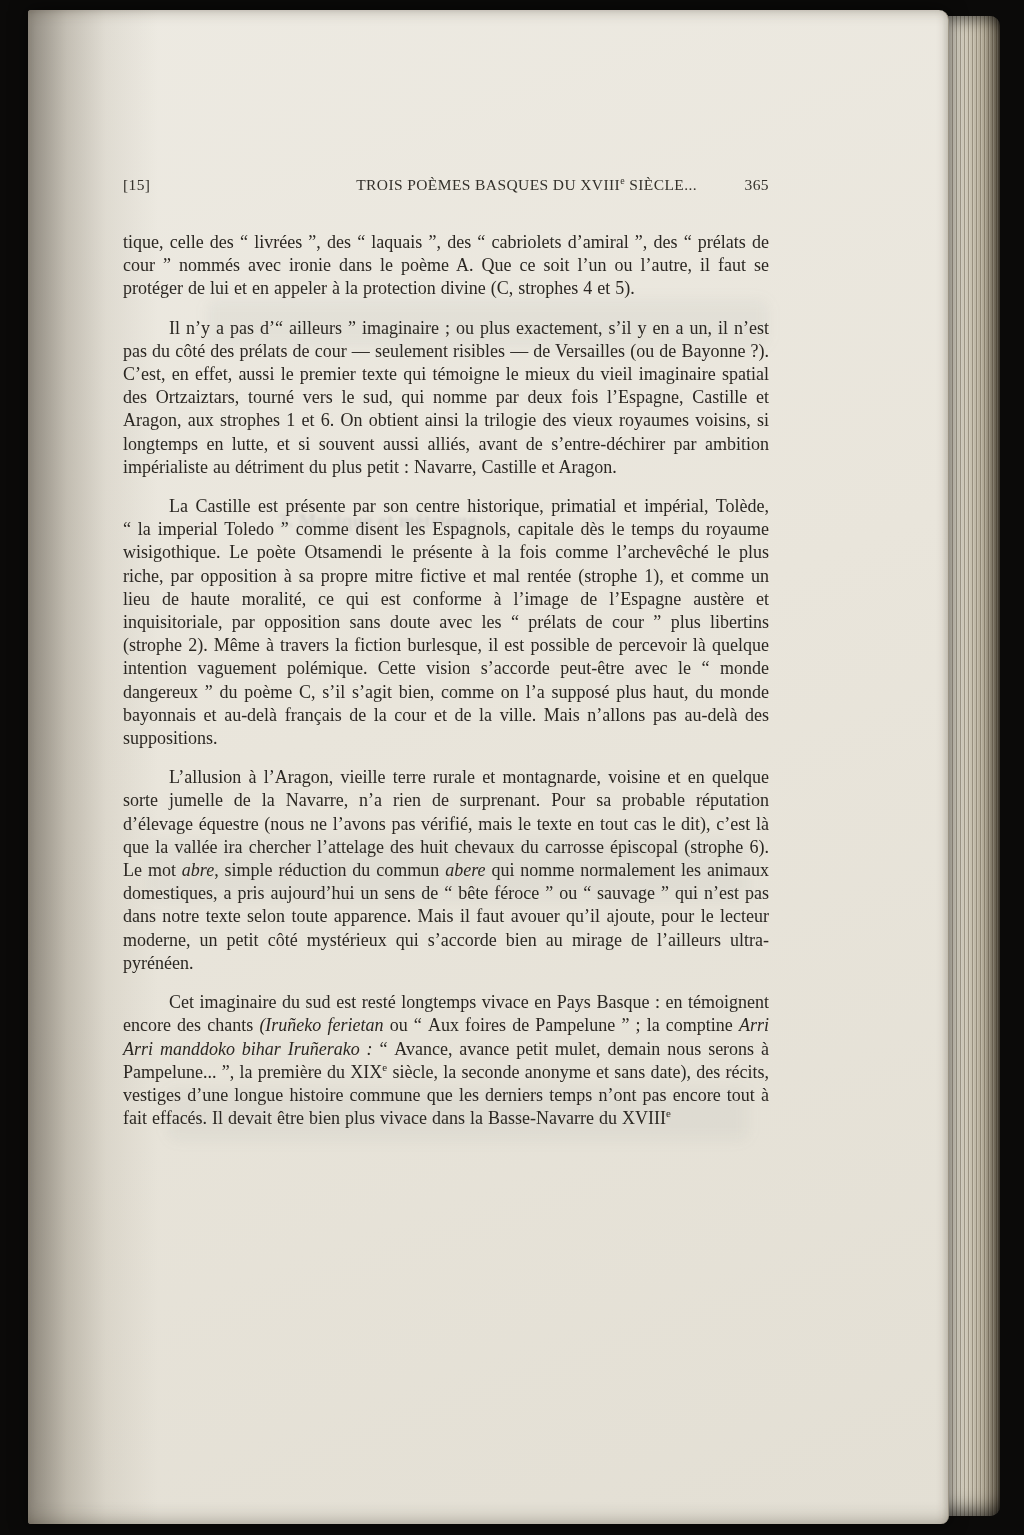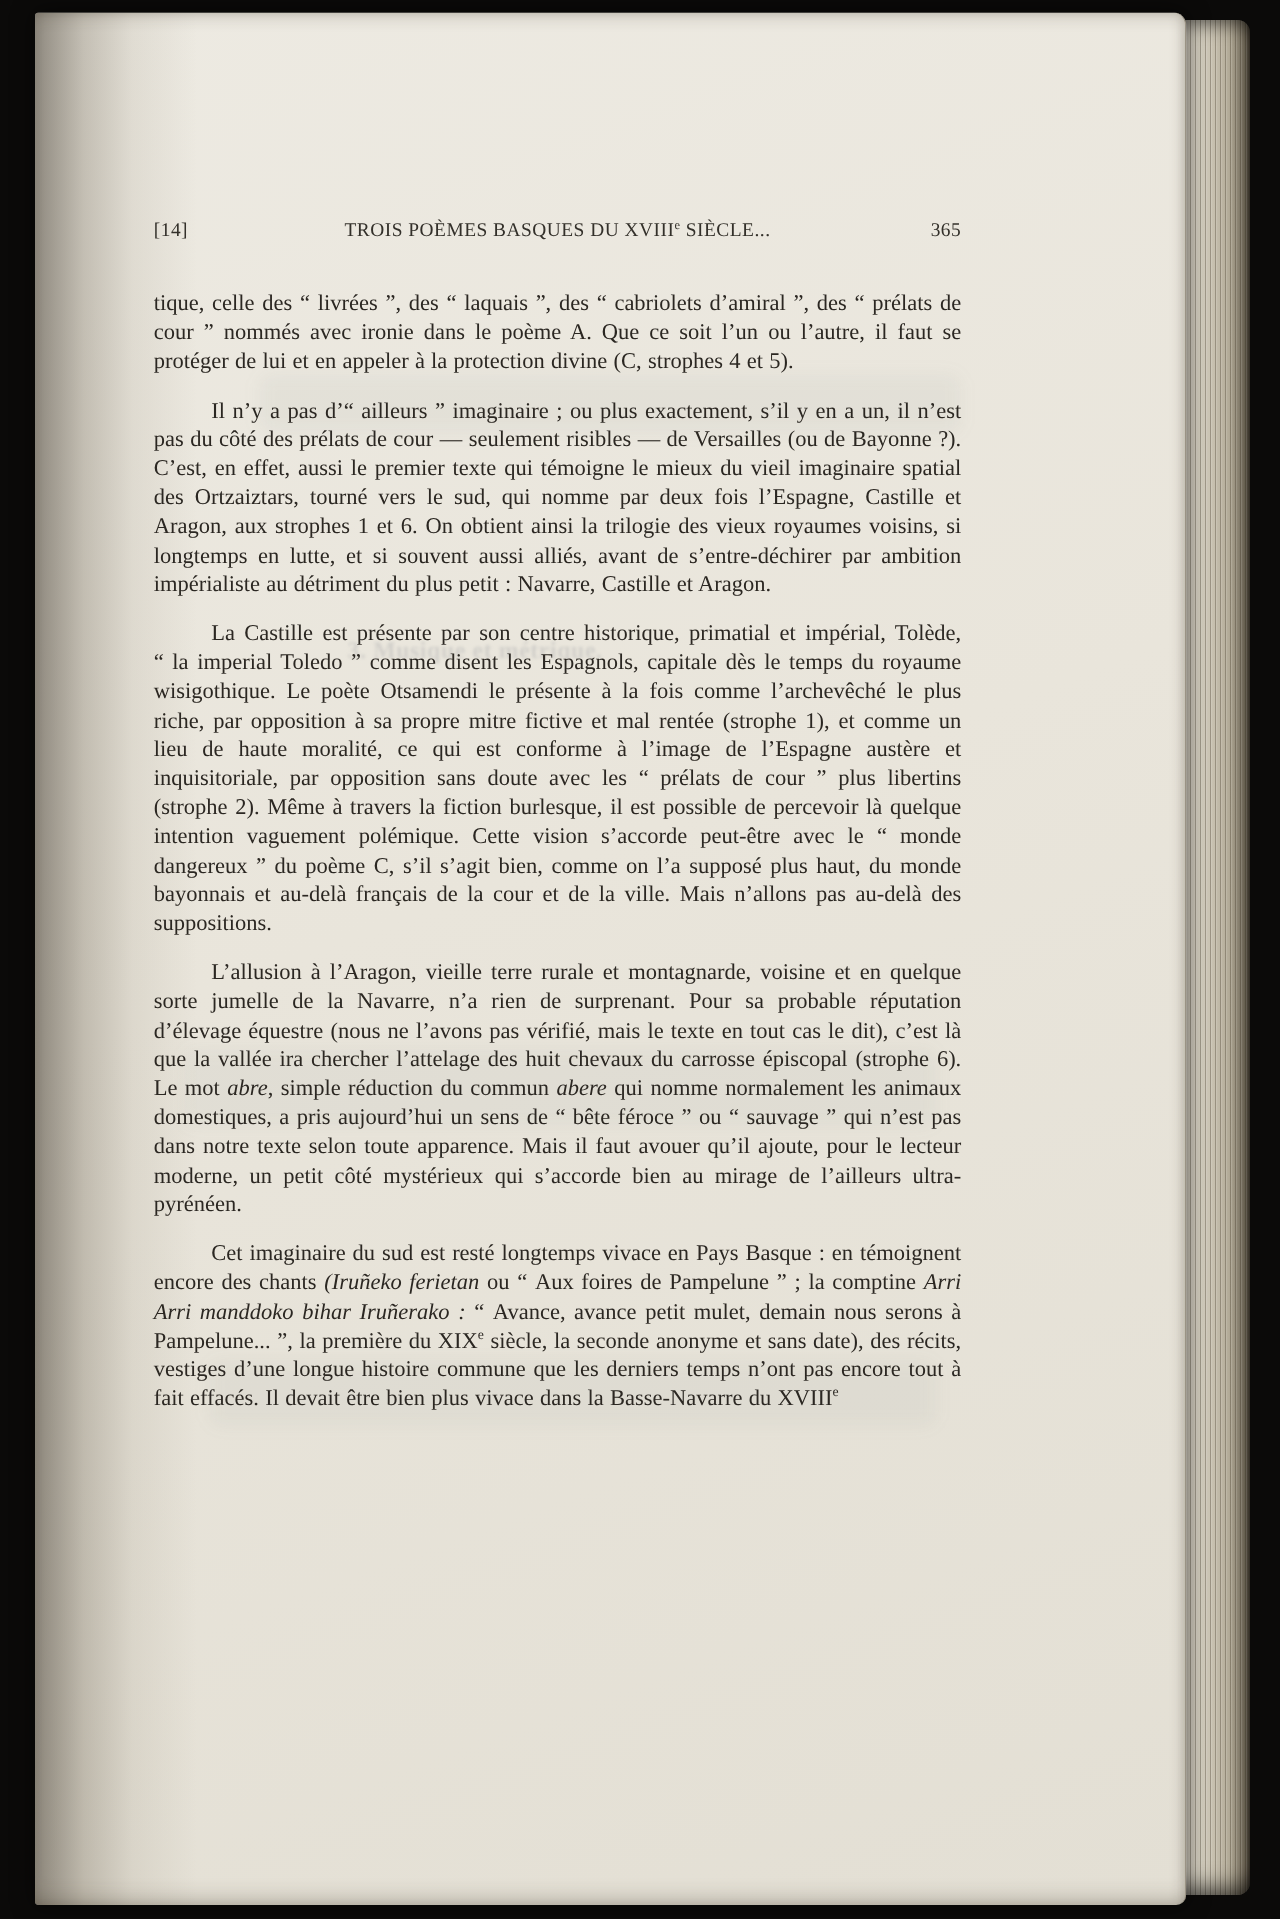--- a/index.html
+++ b/index.html
@@ -99,21 +99,21 @@
     color: #2b2722;
   }
   .header-row {
     display: flex;
     align-items: baseline;
     font-size: 15.5px;
     letter-spacing: 0.4px;
     color: #33302a;
   }
   .marker  { width: 72px; }
-  .title   { flex: 1; text-align: center; white-space: nowrap; }
+  .title   { flex: 1; text-align: right; white-space: nowrap; }
   .pagenum { width: 72px; text-align: right; }
   .title .sup { font-size: 10px; vertical-align: super; line-height: 0; }
 
   .body {
     margin-top: 37px;
     font-size: 18px;
     line-height: 23.2px;
     text-align: justify;
     word-spacing: 0.5px;
   }
@@ -134,21 +134,21 @@
     <div class="gutter"></div>
 
     <div class="smudge s1"></div>
     <div class="smudge s2"></div>
     <div class="smudge s3"></div>
     <div class="ghost-line">3. Musique et métrique.</div>
 
     <div class="content">
 
       <div class="header-row">
-        <span class="marker">[14]</span>
+        <span class="marker">[15]</span>
         <span class="title"><span>TROIS POÈMES BASQUES DU XVIII</span><span class="sup">e</span><span> SIÈCLE...</span></span>
         <span class="pagenum">365</span>
       </div>
 
       <div class="body">
           <p class="para"><span>tique, celle des “&nbsp;livrées&nbsp;”, des “&nbsp;laquais&nbsp;”, des “&nbsp;cabriolets d’amiral&nbsp;”, des “&nbsp;prélats de cour&nbsp;” nommés avec ironie dans le poème A. Que ce soit l’un ou l’autre, il faut se protéger de lui et en appeler à la protection divine (C, strophes 4 et 5).</span></p>
           <p class="para indent"><span>Il n’y a pas d’“&nbsp;ailleurs&nbsp;” imaginaire&nbsp;; ou plus exactement, s’il y en a un, il n’est pas du côté des prélats de cour — seulement risibles — de Versailles (ou de Bayonne&nbsp;?). C’est, en effet, aussi le premier texte qui témoigne le mieux du vieil imaginaire spatial des Ortzaiztars, tourné vers le sud, qui nomme par deux fois l’Espagne, Castille et Aragon, aux strophes 1 et 6. On obtient ainsi la trilogie des vieux royaumes voisins, si longtemps en lutte, et si souvent aussi alliés, avant de s’entre-déchirer par ambition impérialiste au détriment du plus petit&nbsp;: Navarre, Castille et Aragon.</span></p>
           <p class="para indent"><span>La Castille est présente par son centre historique, primatial et impérial, Tolède, “&nbsp;la imperial Toledo&nbsp;” comme disent les Espagnols, capitale dès le temps du royaume wisigothique. Le poète Otsamendi le présente à la fois comme l’archevêché le plus riche, par opposition à sa propre mitre fictive et mal rentée (strophe 1), et comme un lieu de haute moralité, ce qui est conforme à l’image de l’Espagne austère et inquisitoriale, par opposition sans doute avec les “&nbsp;prélats de cour&nbsp;” plus libertins (strophe 2). Même à travers la fiction burlesque, il est possible de percevoir là quelque intention vaguement polémique. Cette vision s’accorde peut-être avec le “&nbsp;monde dangereux&nbsp;” du poème C, s’il s’agit bien, comme on l’a supposé plus haut, du monde bayonnais et au-delà français de la cour et de la ville. Mais n’allons pas au-delà des suppositions.</span></p>
           <p class="para indent"><span>L’allusion à l’Aragon, vieille terre rurale et montagnarde, voisine et en quelque sorte jumelle de la Navarre, n’a rien de surprenant. Pour sa probable réputation d’élevage équestre (nous ne l’avons pas vérifié, mais le texte en tout cas le dit), c’est là que la vallée ira chercher l’attelage des huit chevaux du carrosse épiscopal (strophe 6). Le mot </span><span class="it">abre</span><span>, simple réduction du commun </span><span class="it">abere</span><span> qui nomme normalement les animaux domestiques, a pris aujourd’hui un sens de “&nbsp;bête féroce&nbsp;” ou “&nbsp;sauvage&nbsp;” qui n’est pas dans notre texte selon toute apparence. Mais il faut avouer qu’il ajoute, pour le lecteur moderne, un petit côté mystérieux qui s’accorde bien au mirage de l’ailleurs ultra-pyrénéen.</span></p>
           <p class="para indent"><span>Cet imaginaire du sud est resté longtemps vivace en Pays Basque&nbsp;: en témoignent encore des chants </span><span class="it">(Iruñeko ferietan</span><span> ou “&nbsp;Aux foires de Pampelune&nbsp;”&nbsp;; la comptine </span><span class="it">Arri Arri manddoko bihar Iruñerako :</span><span> “&nbsp;Avance, avance petit mulet, demain nous serons à Pampelune...&nbsp;”, la première du XIX</span><span class="sup">e</span><span> siècle, la seconde anonyme et sans date), des récits, vestiges d’une longue histoire commune que les derniers temps n’ont pas encore tout à fait effacés. Il devait être bien plus vivace dans la Basse-Navarre du XVIII</span><span class="sup">e</span></p>

